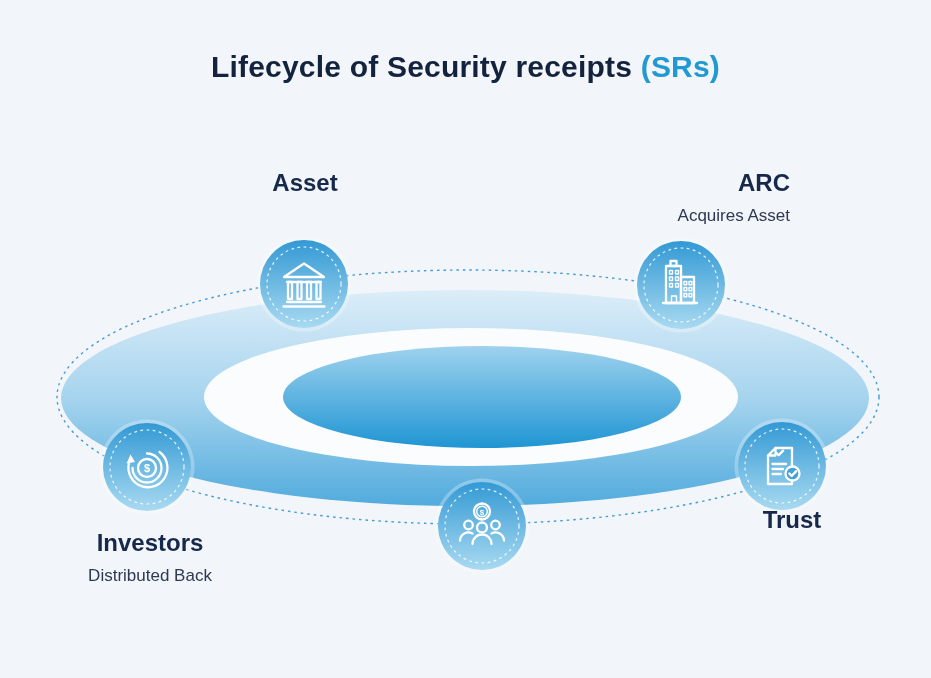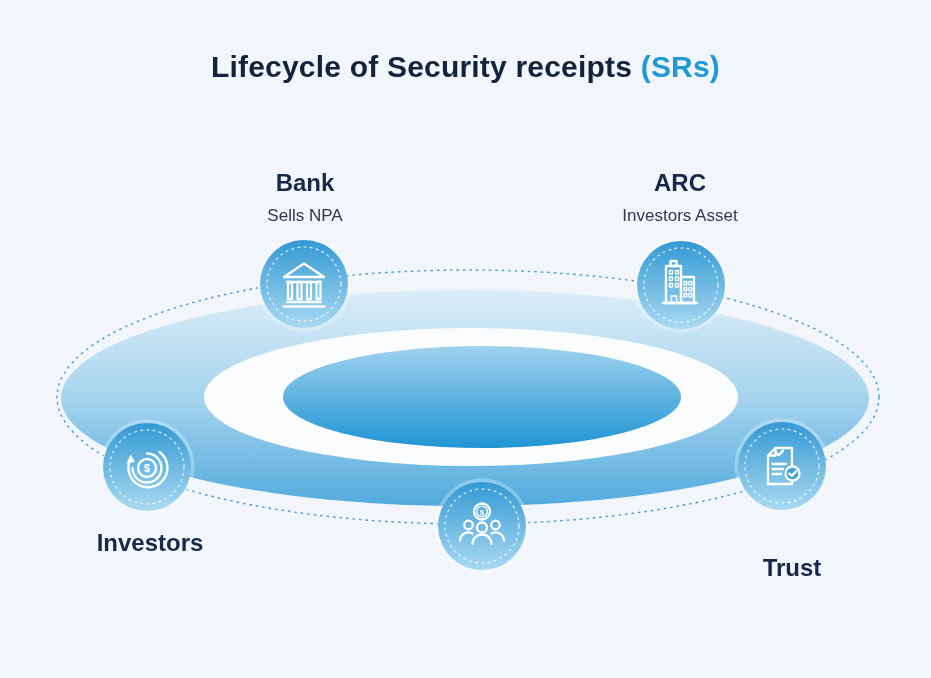--- a/index.html
+++ b/index.html
@@ -158,31 +158,31 @@
         <line x1="38.5" y1="46" x2="52" y2="46"></line>
         <line x1="38.5" y1="51" x2="49" y2="51"></line>
         <line x1="38.5" y1="56" x2="47" y2="56"></line>
         <circle cx="58.5" cy="55.5" r="7" fill="#45a1d7"></circle>
         <path d="M55.3 55.5 l2.4 2.4 l4.6 -4.8"></path>
       </g>
     </svg>
   </div>
 
   <div class="node-label" style="left:195px;top:169px;width:220px;">
-    <h3 class="node-title">Bank</h3>
-    <p class="node-sub">Sells NPA</p>
+    <h3 class="node-title">Asset</h3>
   </div>
 
-  <div class="node-label" style="left:570px;top:169px;width:220px;">
+  <div class="node-label" style="left:570px;top:169px;width:220px;text-align:right;">
     <h3 class="node-title">ARC</h3>
-    <p class="node-sub">Investors Asset</p>
+    <p class="node-sub">Acquires Asset</p>
   </div>
 
   <div class="node-label" style="left:27px;top:529px;width:246px;">
     <h3 class="node-title">Investors</h3>
+    <p class="node-sub">Distributed Back</p>
   </div>
 
 
-  <div class="node-label" style="left:692px;top:554px;width:200px;">
+  <div class="node-label" style="left:692px;top:506px;width:200px;">
     <h3 class="node-title">Trust</h3>
   </div>
 
 </div>
 
 </body></html>

